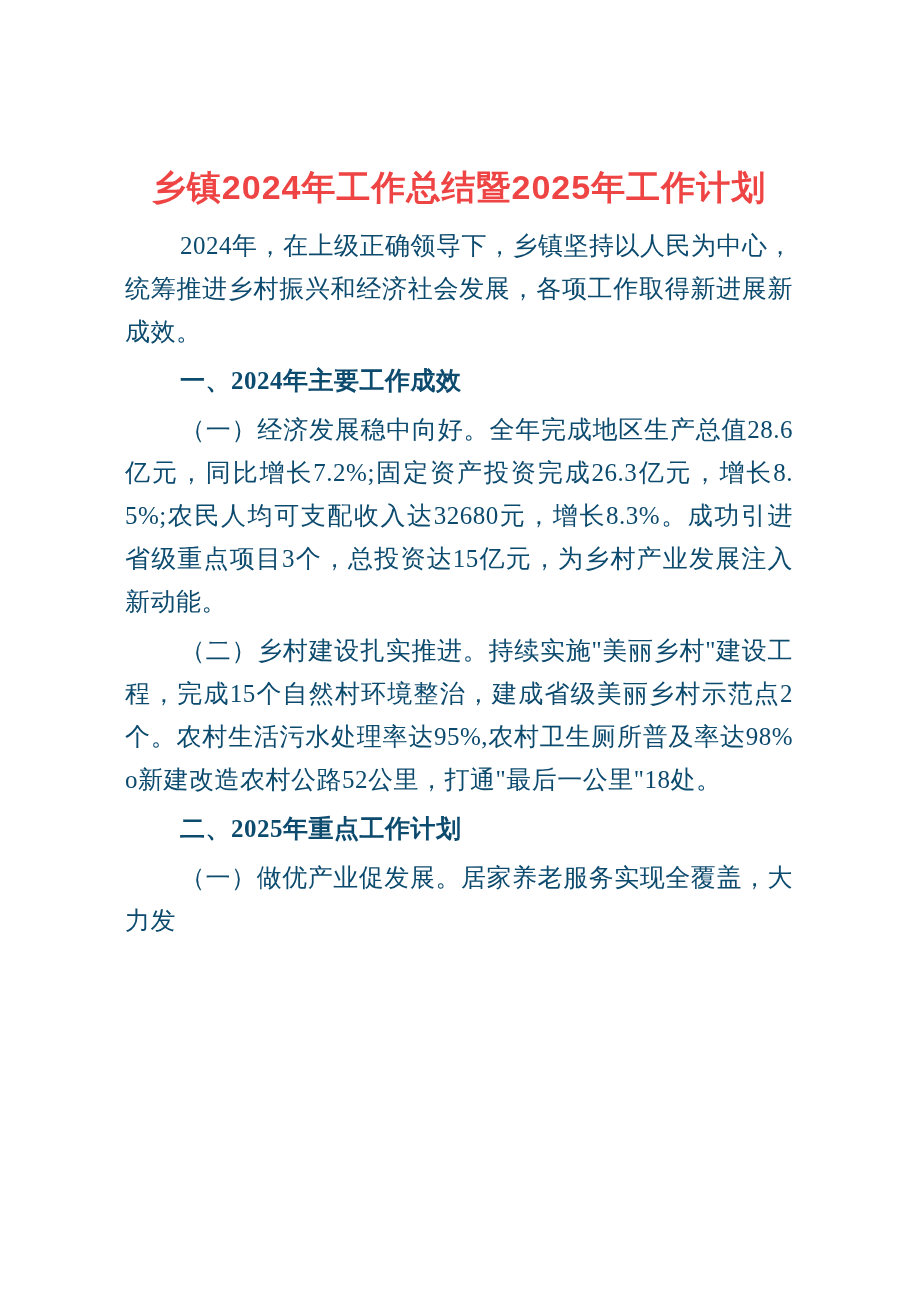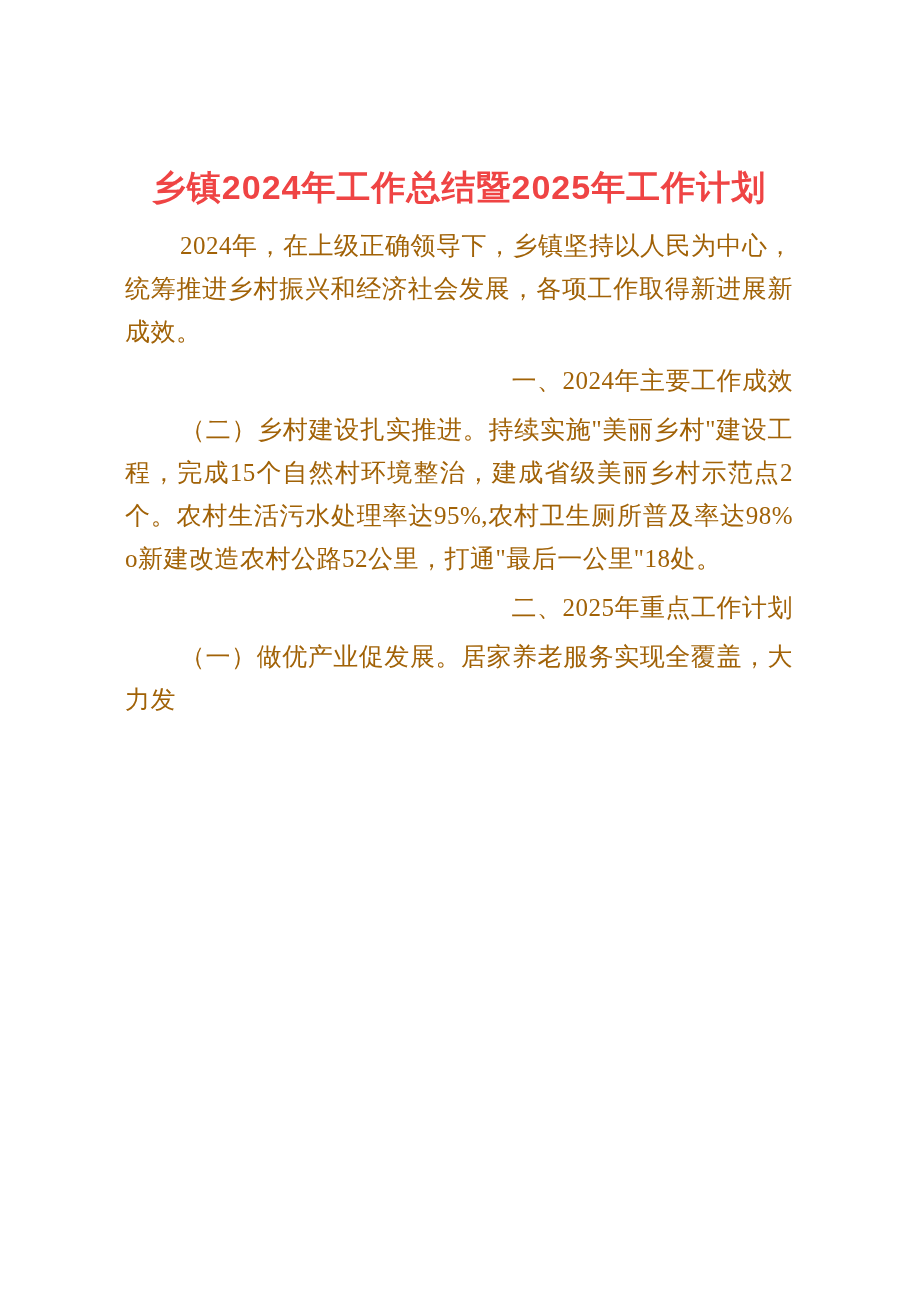--- a/index.html
+++ b/index.html
@@ -34,39 +34,41 @@
     white-space: nowrap;
   }
   .para {
     margin: 0 0 6px 0;
     font-family: "Liberation Serif", "DejaVu Serif", serif;
     font-size: 25px;
     line-height: 43px;
     text-align: justify;
     text-justify: inter-ideograph;
     text-indent: 2.2em;
-    color: #a16207;
+    color: #0c4a6e;
     letter-spacing: 0.5px;
     word-break: break-all;
   }
   .para.heading {
-    text-align: right;
+    text-align: left;
+    font-weight: bold;
   }
 </style>
 </head>
 <body>
 
 <div class="page">
   <div class="content">
     <h1 class="doc-title">乡镇2024年工作总结暨2025年工作计划</h1>
 
     <p class="para">2024年，在上级正确领导下，乡镇坚持以人民为中心，统筹推进乡村振兴和经济社会发展，各项工作取得新进展新成效。</p>
 
     <p class="para heading">一、2024年主要工作成效</p>
 
+    <p class="para">（一）经济发展稳中向好。全年完成地区生产总值28.6亿元，同比增长7.2%;固定资产投资完成26.3亿元，增长8.5%;农民人均可支配收入达32680元，增长8.3%。成功引进省级重点项目3个，总投资达15亿元，为乡村产业发展注入新动能。</p>
 
     <p class="para">（二）乡村建设扎实推进。持续实施"美丽乡村"建设工程，完成15个自然村环境整治，建成省级美丽乡村示范点2个。农村生活污水处理率达95%,农村卫生厕所普及率达98%o新建改造农村公路52公里，打通"最后一公里"18处。</p>
 
 
     <p class="para heading">二、2025年重点工作计划</p>
 
     <p class="para">（一）做优产业促发展。居家养老服务实现全覆盖，大力发</p>
   </div>
 </div>
 

